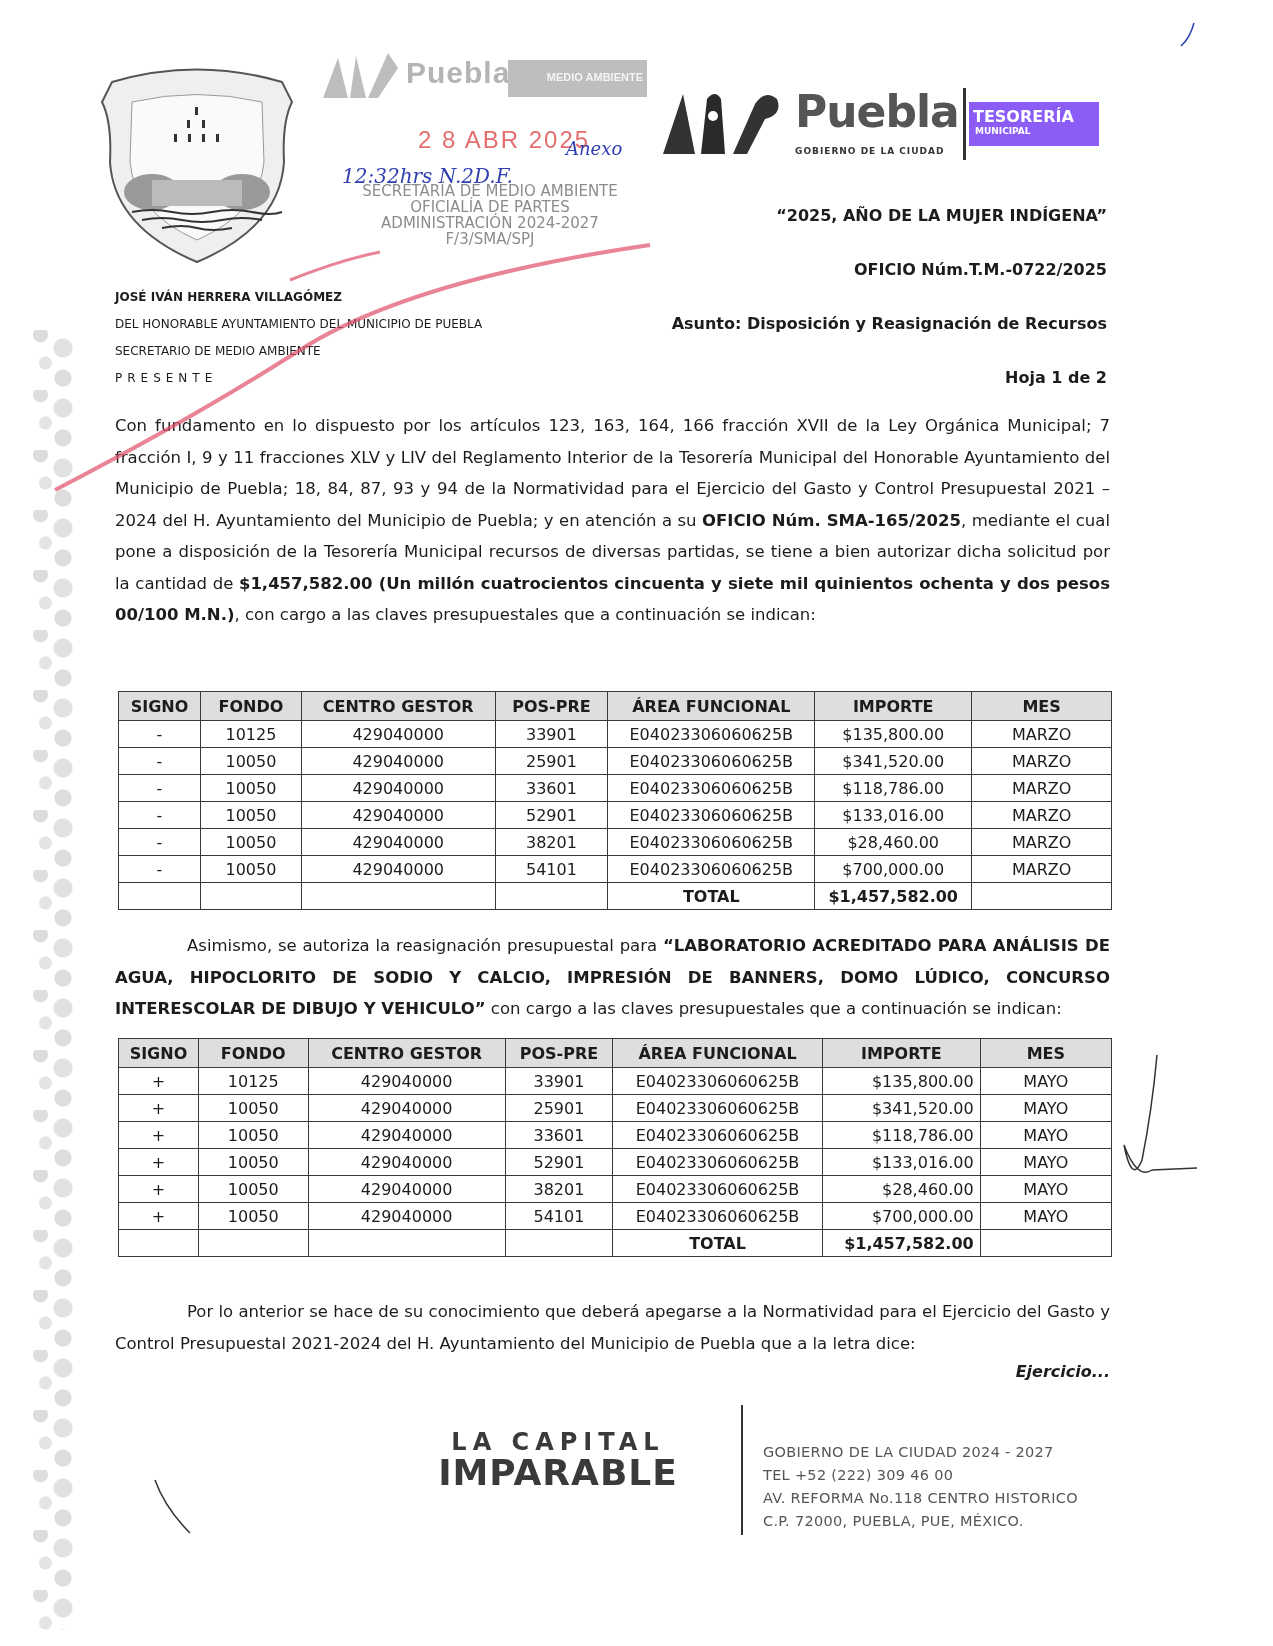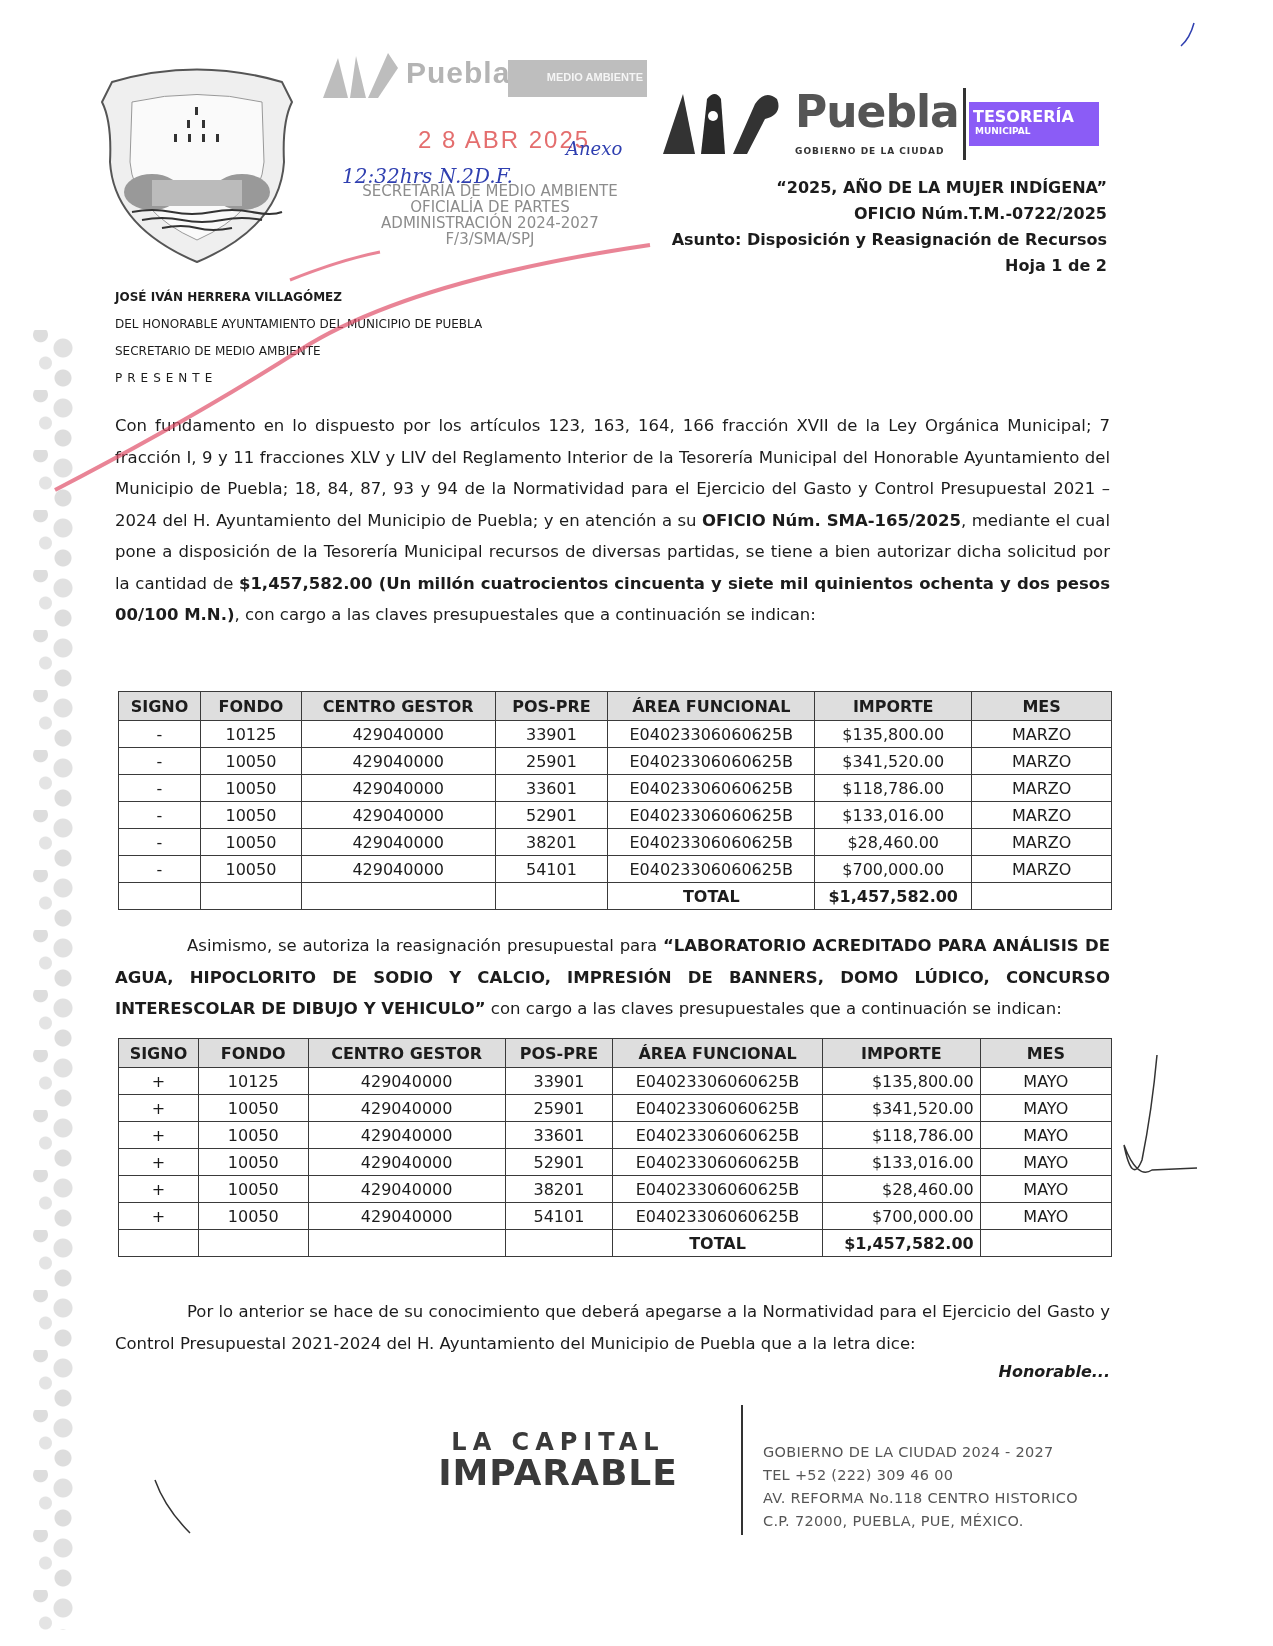--- a/index.html
+++ b/index.html
@@ -27,21 +27,21 @@
 
   .pue-logo { position: absolute; left: 655px; top: 84px; width: 460px; height: 80px; }
   .pue-logo .word { position:absolute; left:140px; top:2px; font: bold 44px "DejaVu Sans", sans-serif; color:#555; letter-spacing:-1px; }
   .pue-logo .sub { position:absolute; left:140px; top:62px; font: bold 9px "DejaVu Sans", sans-serif; color:#333; letter-spacing:1px; }
   .pue-logo .divider { position:absolute; left:308px; top:4px; width:3px; height:72px; background:#333; }
   .pue-logo .tes { position:absolute; left:314px; top:18px; width:130px; height:44px; background:#8b5cf6; color:#fff; }
   .pue-logo .tes .a { font: bold 16px "DejaVu Sans", sans-serif; padding:5px 0 0 4px; }
   .pue-logo .tes .b { font: bold 9px "DejaVu Sans", sans-serif; padding-left:6px; }
 
   .header-right { position: absolute; right: 166px; top: 175px; text-align: right; font-weight: bold; font-size: 16px; line-height: 26px; }
-  .header-right div { white-space: nowrap; }
+  .header-right div { white-space: nowrap; margin-top: 28px; }
 
   
   .addressee { position: absolute; left: 115px; top: 284px; font-size: 12px; line-height: 27px; }
   .addressee .name { font-weight: bold; }
   .addressee .presente { letter-spacing: 5px; }
 
   
   .red-stroke { position: absolute; left: 40px; top: 240px; width: 620px; height: 260px; pointer-events: none; }
 
   
@@ -319,21 +319,21 @@
         <td></td>
         <td></td>
         <td class="total-label">TOTAL</td>
         <td class="total-amt amt">$1,457,582.00</td>
         <td></td>
       </tr>
     </tbody>
 </table>
 
 <div class="para p3">Por lo anterior se hace de su conocimiento que deberá apegarse a la Normatividad para el Ejercicio del Gasto y Control Presupuestal 2021-2024 del H. Ayuntamiento del Municipio de Puebla que a la letra dice:</div>
-<div class="continua">Honorable...</div>
+<div class="continua">Ejercicio...</div>
 
 <div class="footer-brand">
   <div class="l1">LA CAPITAL</div>
   <div class="l2">IMPARABLE</div>
 </div>
 <div class="footer-sep"></div>
 <div class="footer-info">
   <div>GOBIERNO DE LA CIUDAD 2024 - 2027</div>
   <div>TEL +52 (222) 309 46 00</div>
   <div>AV. REFORMA No.118 CENTRO HISTORICO</div>

